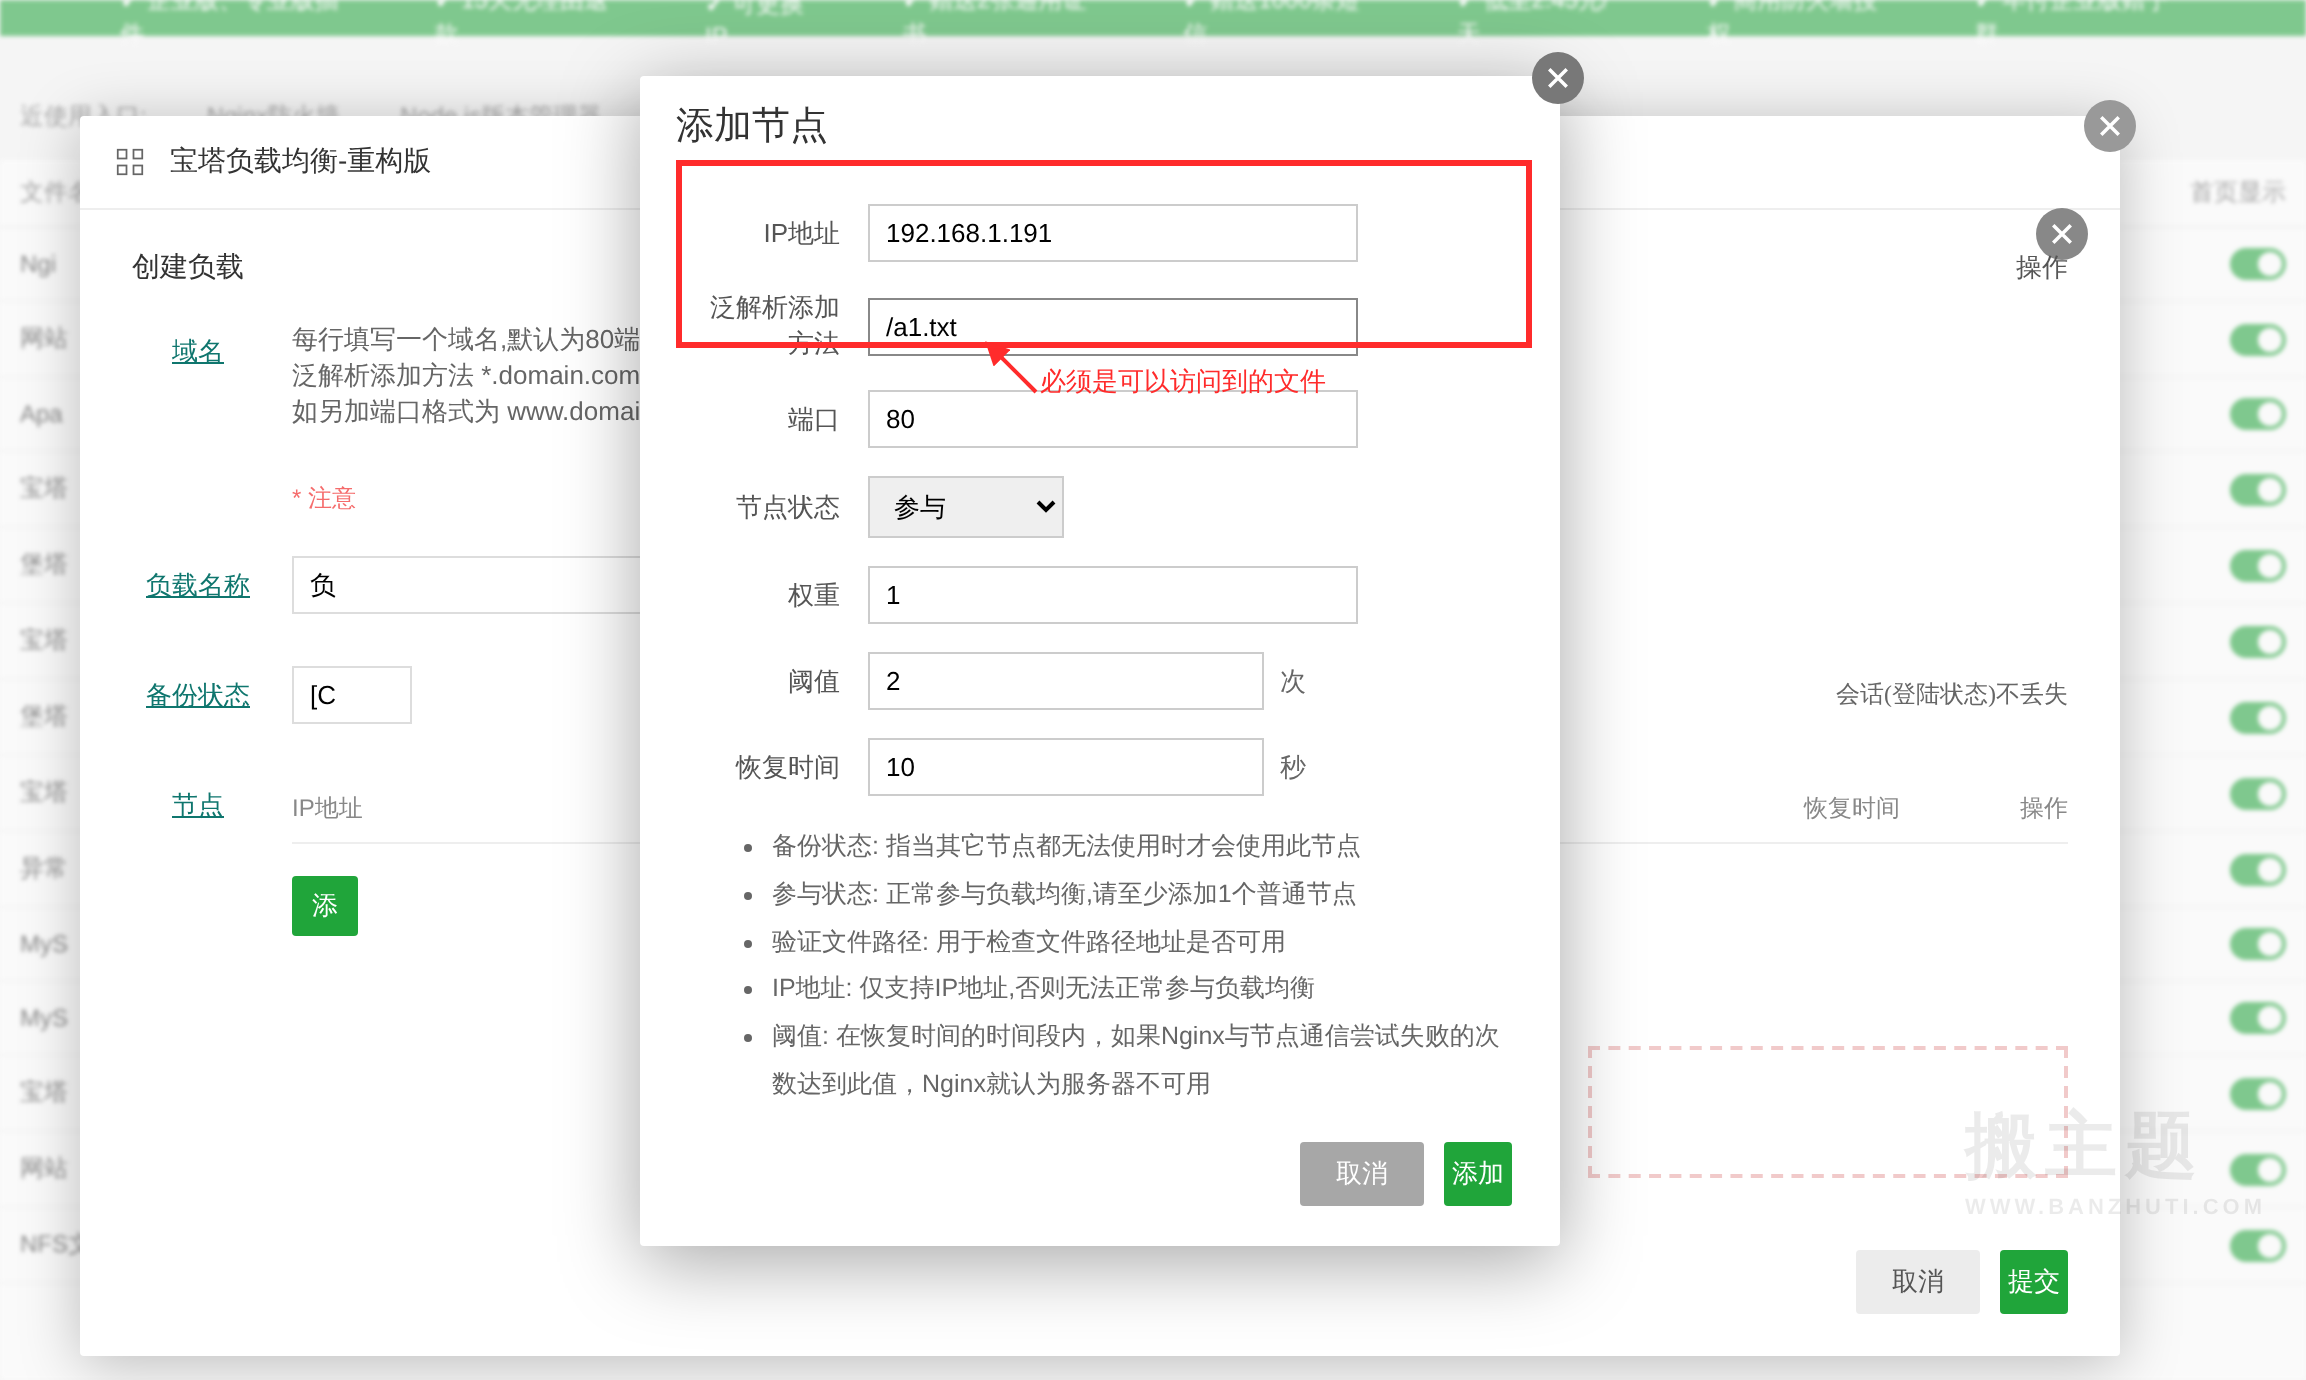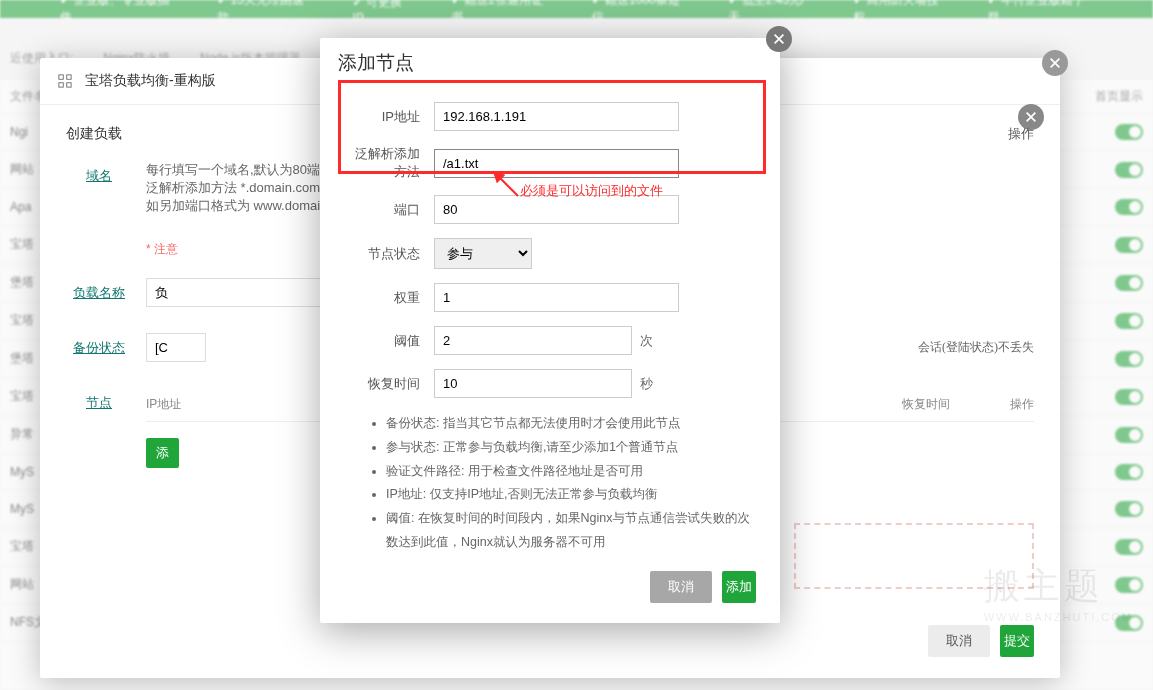--- a/index.html
+++ b/index.html
@@ -6,21 +6,21 @@
   body { width: 1153px; height: 690px; background: #f5f5f5; position: relative; overflow: hidden; font-size: 13px; color: #333; }
   .bg-blur { position:absolute; inset:0; filter: blur(1px); opacity:0.55; }
   .top-ribbon { position:absolute; top:0; left:0; right:0; height:18px; background:#20a53a; color:#fff; font-size:12px; display:flex; gap:40px; padding:0 60px; align-items:center;}
   .top-ribbon span::before{content:"✓ "; font-weight:bold;}
   .breadcrumb-row{ position:absolute; top:50px; left:0; right:0; height:24px; font-size:12px; color:#666; padding-left:10px; display:flex; gap:30px;}
   .bg-table { position:absolute; top:80px; left:0; right:0; bottom:0; background:#fff;}
   .bg-table .th{display:flex; border-bottom:1px solid #eee; font-size:12px; color:#666; padding:8px 10px;}
   .bg-table .row{display:flex; border-bottom:1px solid #f2f2f2; font-size:12px; color:#333; padding:10px 10px; align-items:center; justify-content:space-between;}
   .toggle{ width:28px; height:16px; background:#20a53a; border-radius:8px; position:relative;}
   .toggle::after{content:""; position:absolute; width:12px; height:12px; background:#fff; border-radius:50%; top:2px; right:2px;}
-  .watermark{ position:absolute; right:20px; bottom:67px; font-size:36px; color:rgba(0,0,0,0.08); letter-spacing:4px; font-weight:400;}
+  .watermark{ position:absolute; right:20px; bottom:80px; font-size:36px; color:rgba(0,0,0,0.08); letter-spacing:4px; font-weight:700;}
   .watermark small{display:block; font-size:11px; letter-spacing:2px; text-align:right;}
 
   
   .panel1 { position:absolute; left:40px; top:58px; width:1020px; height:620px; background:#fff; border-radius:2px; box-shadow:0 4px 30px rgba(0,0,0,0.25);}
   .panel1-title{ font-size:14px; padding:14px 18px; border-bottom:1px solid #eee; display:flex; align-items:center; gap:13px;}
   .panel1-body{ display:flex; height:calc(100% - 48px);}
   .panel1-side{ width:120px; border-right:1px solid #eee;}
   .panel1-side .item{ padding:14px 16px; font-size:13px; color:#555; cursor:pointer;}
   .panel1-side .item.active{ background:#f5f5f5; color:#20a53a; border-left:3px solid #20a53a; padding-left:13px;}
   .panel1-main{ flex:1; padding:20px 26px; position:relative;}

